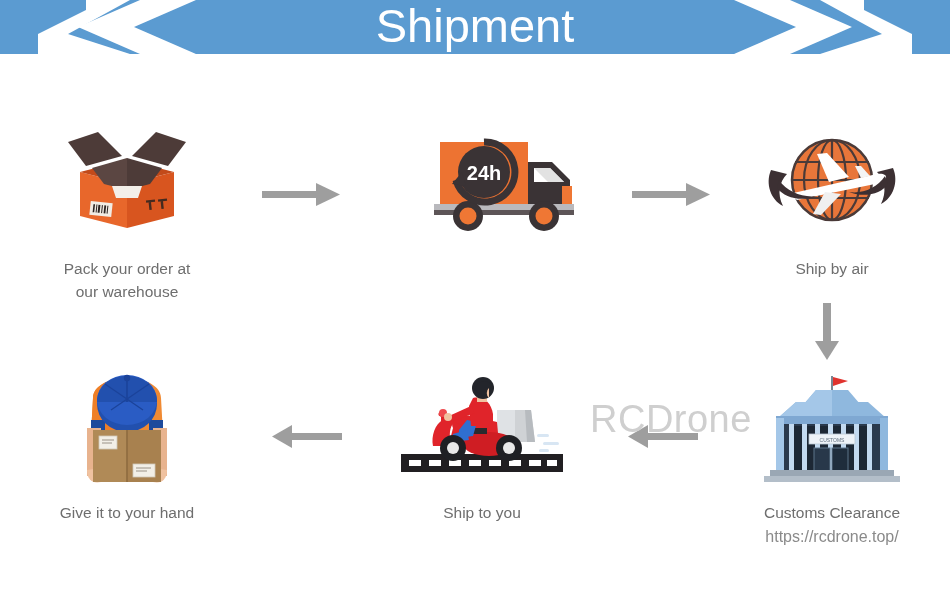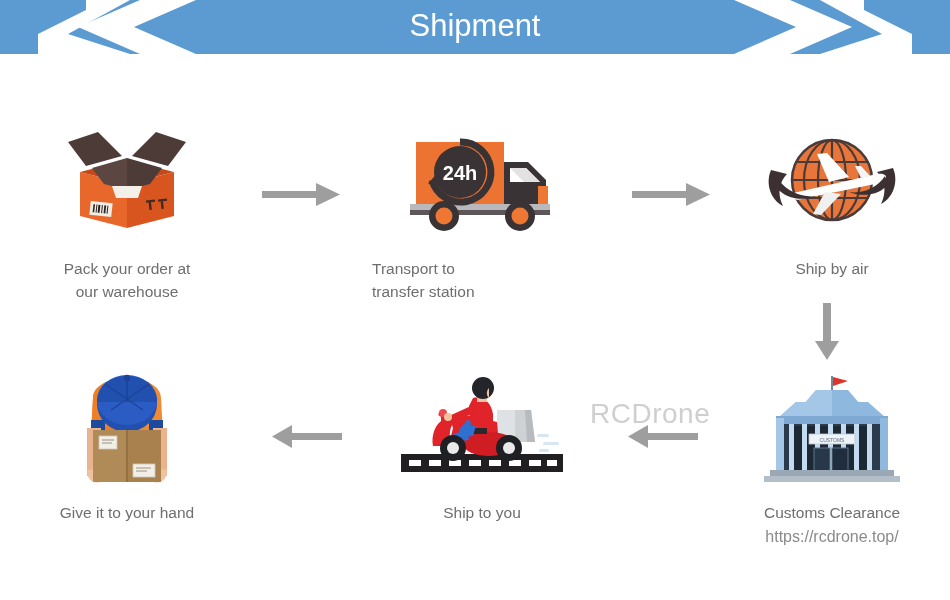--- a/index.html
+++ b/index.html
@@ -30,21 +30,21 @@
   }
   #banner-title {
     position: absolute;
     left: 0;
     top: 0;
     width: 950px;
     height: 54px;
     line-height: 52px;
     text-align: center;
     color: #ffffff;
-    font-size: 31px;
+    font-size: 47px;
     font-weight: 400;
     letter-spacing: 0px;
     z-index: 4;
   }
   .chev {
     position: absolute;
     top: 0;
     width: 140px;
     height: 54px;
     z-index: 2;
@@ -78,41 +78,41 @@
   .step-label.left-align { text-align: left; padding-left: 28px; }
   .step-sub {
     color: #8a8a8a;
     font-size: 16px;
     line-height: 24px;
     margin-top: 1px;
   }
 
   
   #step-1 { left: -13px; top: 128px; }
-  #step-2 { left: 344px; top: 128px; }
+  #step-2 { left: 368px; top: 128px; }
   #step-3 { left: 692px; top: 128px; }
   
   #step-4 { left: -13px; top: 372px; }
   #step-5 { left: 342px; top: 372px; }
   #step-6 { left: 692px; top: 372px; }
 
   
   .arrow { position: absolute; }
   #arrow-1 { left: 262px; top: 180px; }
   #arrow-2 { left: 632px; top: 180px; }
   #arrow-3 { left: 812px; top: 303px; }
   #arrow-4 { left: 272px; top: 422px; }
   #arrow-5 { left: 628px; top: 422px; }
 
   
   #watermark {
     position: absolute;
     left: 590px;
     top: 398px;
-    font-size: 28px;
+    font-size: 38px;
     color: #cfcfcf;
     letter-spacing: 0.5px;
     z-index: 3;
     pointer-events: none;
   }
 </style>
 </head>
 <body>
 
 <div id="page">
@@ -208,22 +208,20 @@
         <circle cx="42" cy="88" r="8.5" fill="#ef7734"></circle>
         <circle cx="118" cy="88" r="15" fill="#3a3335"></circle>
         <circle cx="118" cy="88" r="8.5" fill="#ef7734"></circle>
 
         <circle cx="58" cy="44" r="26" fill="#3a3335"></circle>
         <path d="M58,14 A30,30 0 1,1 30,52" fill="none" stroke="#3a3335" stroke-width="7"></path>
         <polygon points="36,44 26,56 40,58" fill="#3a3335"></polygon>
         <text x="58" y="52" font-family="Liberation Sans, sans-serif" font-size="20" font-weight="bold" fill="#ffffff" text-anchor="middle">24h</text>
       </svg>
     </div>
-    <div class="step-label left-align">Transport to
-transfer station</div>
   </div>
 
   <div class="step" id="step-3">
     <div class="step-icon">
       <svg width="150" height="112" viewBox="0 0 150 112">
 
         <path d="M14,42 C8,56 14,72 26,78 C20,66 22,54 30,46 Z" fill="#3c3033"></path>
         <path d="M136,40 C142,54 136,70 124,76 C130,64 128,52 120,44 Z" fill="#3c3033"></path>
 
         <circle cx="75" cy="52" r="40" fill="#e8763a"></circle>

